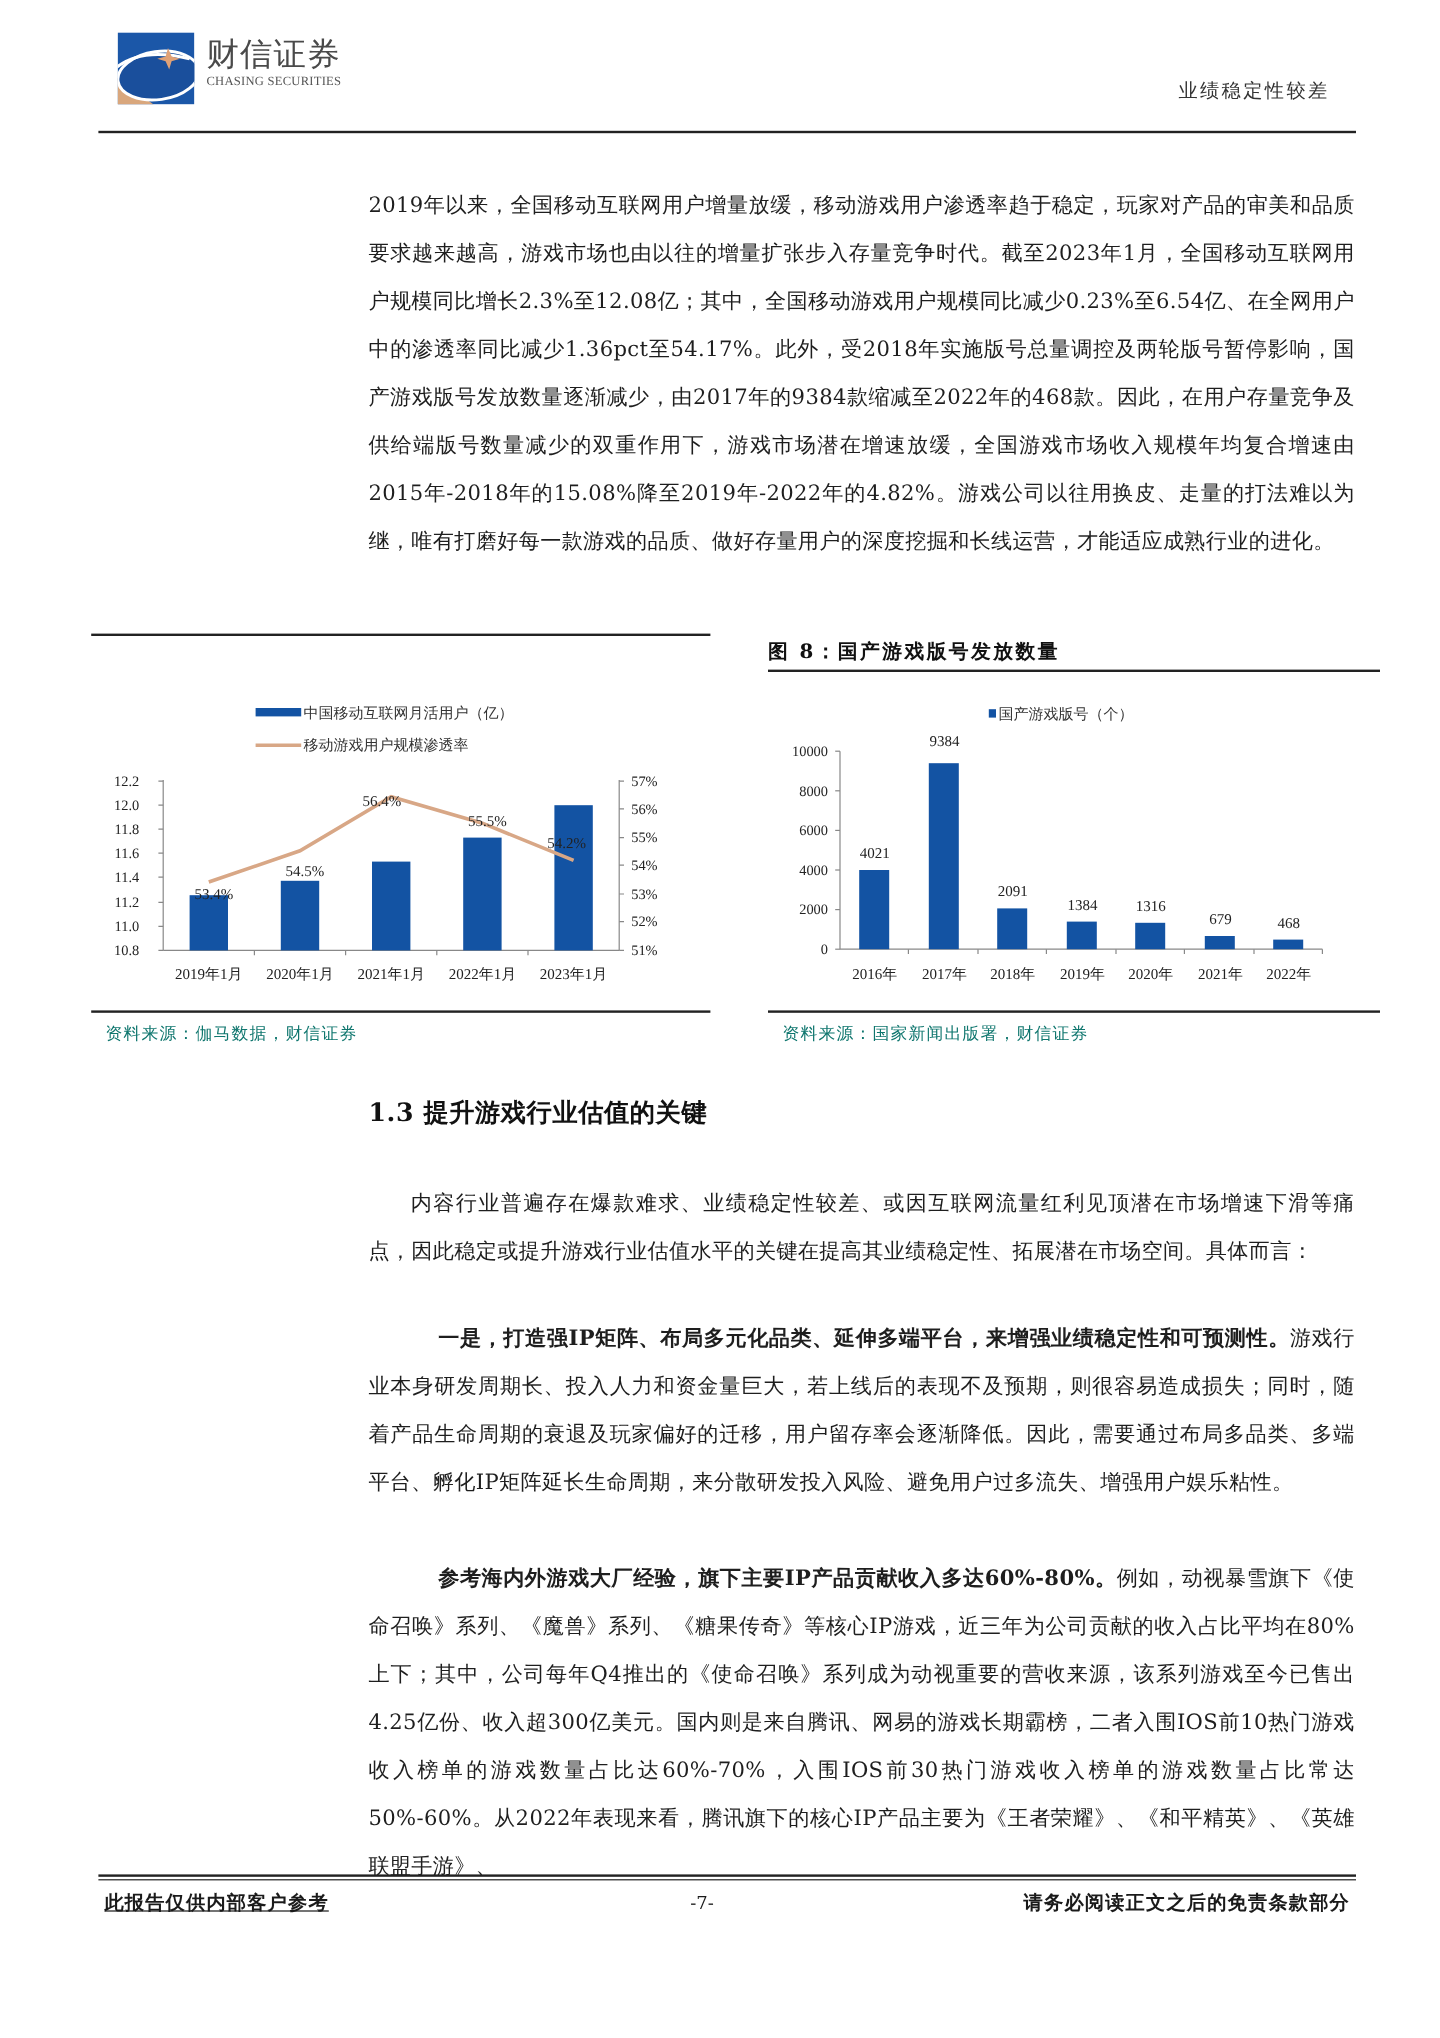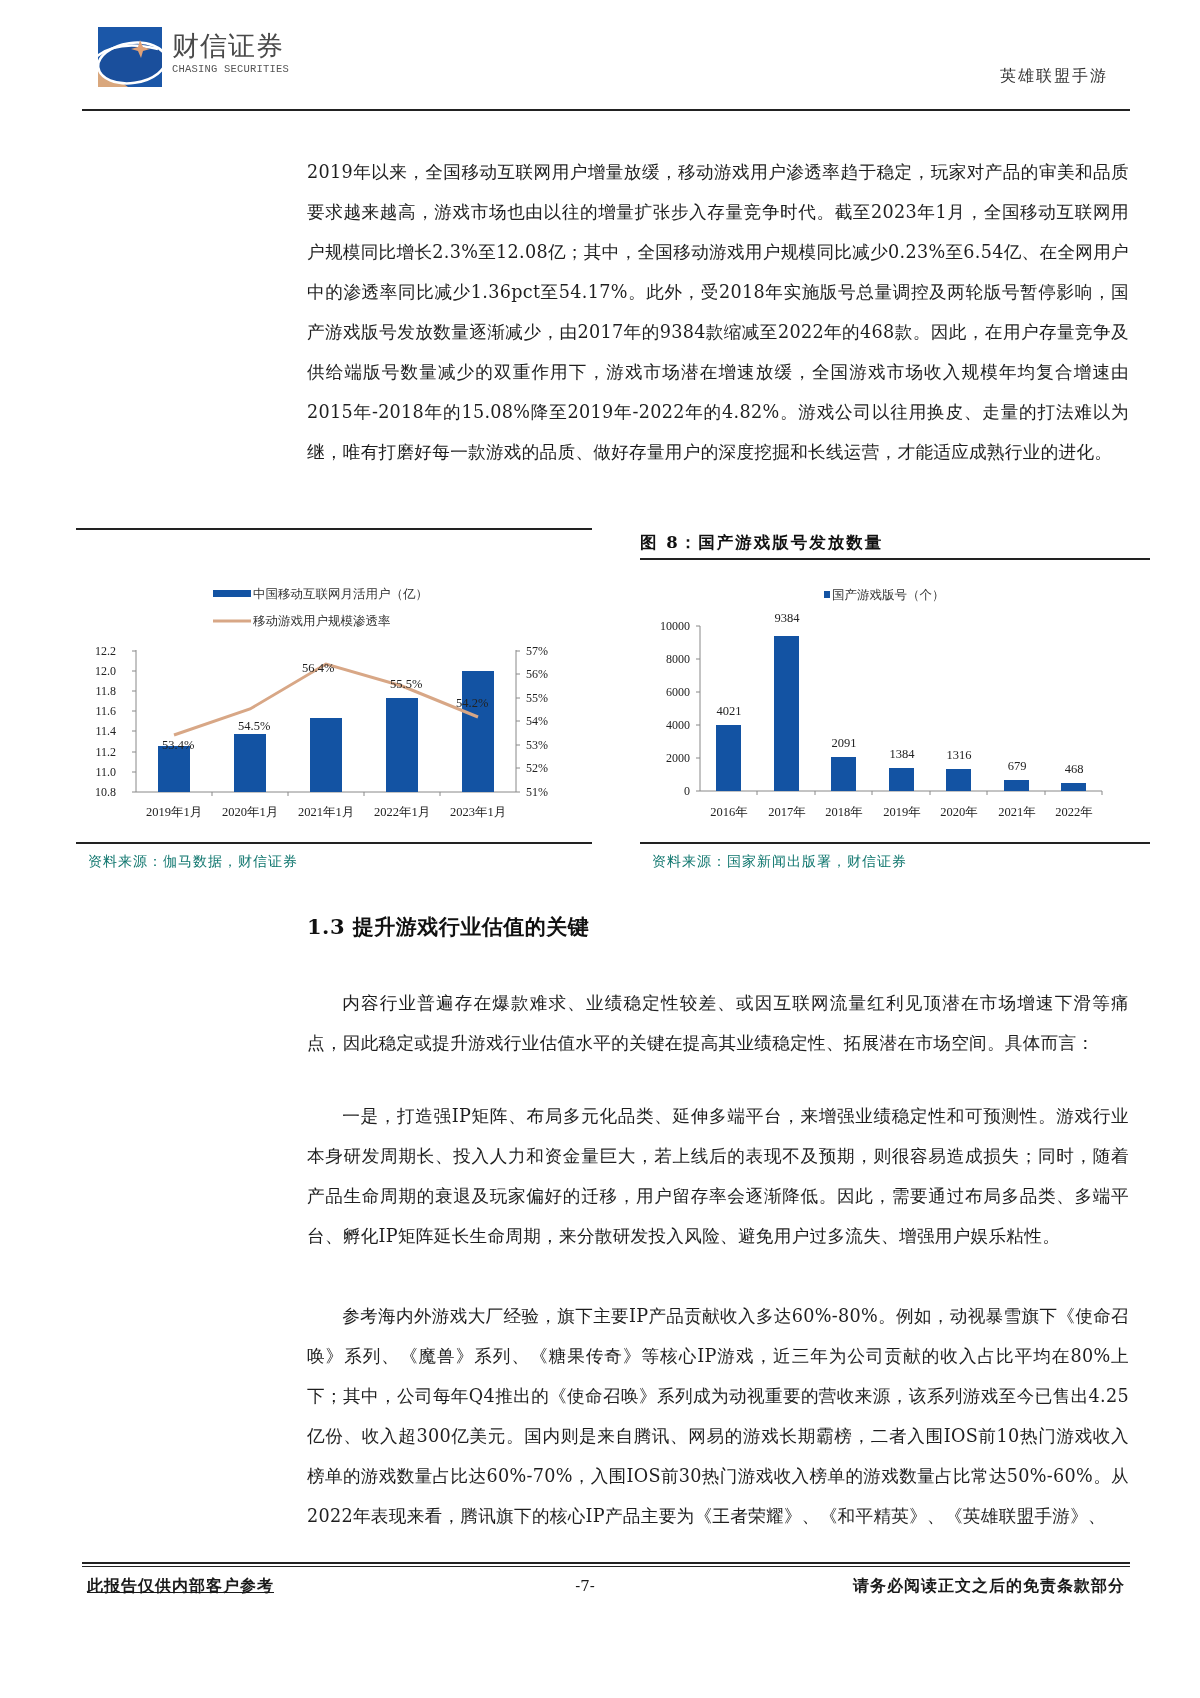--- a/index.html
+++ b/index.html
@@ -3,28 +3,28 @@
 <meta charset="utf-8">
 <style>
   * { box-sizing: border-box; margin: 0; padding: 0; }
   html, body { width: 1200px; height: 1698px; background: #ffffff; }
   body { position: relative; font-family: "DejaVu Serif", "Liberation Serif", serif; color: #1a1a1a; overflow: hidden; }
 
   
   .logo { position: absolute; left: 98px; top: 27px; width: 64px; height: 60px; }
   .brand { position: absolute; left: 172px; top: 30px; }
   .brand-cn { font-family: "DejaVu Sans", "Liberation Sans", sans-serif; font-size: 27px; color: #4a4a4a; letter-spacing: 1px; line-height: 32px; }
-  .brand-en { font-family: Liberation Mono, monospace; font-size: 10.5px; color: #555; letter-spacing: 0.2px; margin-top: 1px; }
+  .brand-en { font-family: Liberation Serif, serif; font-size: 10.5px; color: #555; letter-spacing: 0.2px; margin-top: 1px; }
   .doc-type { position: absolute; right: 92px; top: 66px; font-size: 16px; color: #333; letter-spacing: 2px; }
   .header-rule { position: absolute; left: 82px; right: 70px; top: 109px; height: 2px; background: #222; }
 
   
   .para { position: absolute; left: 307px; width: 822px; font-size: 17.6px; line-height: 40px; text-align: justify; color: #1e1e1e; letter-spacing: 0.3px; }
   .indent { text-indent: 2em; }
-  .bold { font-weight: normal; }
+  .bold { font-weight: bold; margin-left: 23px; }
 
   
   .fig { position: absolute; top: 528px; height: 345px; }
   .fig-title { font-size: 16.5px; font-weight: bold; letter-spacing: 2px; height: 30px; line-height: 30px; color: #111; }
   .fig-rule-top { height: 2px; background: #222; }
   .fig-rule-bot { position: absolute; left: 0; right: 0; top: 314px; height: 2px; background: #222; }
   .fig-source { position: absolute; left: 12px; top: 325px; font-size: 14px; color: #0f766e; letter-spacing: 1px; }
   .chart-svg { position: absolute; left: 0; top: 32px; }
   .svg-text { font-family: "Liberation Serif", "DejaVu Serif", serif; }
   .svg-sans { font-family: "DejaVu Sans", "Liberation Sans", sans-serif; }
@@ -47,21 +47,21 @@
     <polygon points="0,38 0,60 30,60" fill="#d9a77d"></polygon>
     <ellipse cx="34" cy="36" rx="34" ry="20" fill="#1a4f9c" stroke="#ffffff" stroke-width="2.5" transform="rotate(-8 34 36)"></ellipse>
     <path d="M-2 30 Q 20 12 60 22" stroke="#ffffff" stroke-width="2.5" fill="none"></path>
     <path d="M42 13 L45 20 L52 22 L45 24 L43 31 L40 24 L33 22 L40 20 Z" fill="#e0a176"></path>
   </svg>
 </div>
 <div class="brand">
   <div class="brand-cn">财信证券</div>
   <div class="brand-en">CHASING SECURITIES</div>
 </div>
-<div class="doc-type">英雄联盟手游</div>
+<div class="doc-type">业绩稳定性较差</div>
 <div class="header-rule"></div>
 
 <div class="para" style="top:152px;">2019年以来，全国移动互联网用户增量放缓，移动游戏用户渗透率趋于稳定，玩家对产品的审美和品质要求越来越高，游戏市场也由以往的增量扩张步入存量竞争时代。截至2023年1月，全国移动互联网用户规模同比增长2.3%至12.08亿；其中，全国移动游戏用户规模同比减少0.23%至6.54亿、在全网用户中的渗透率同比减少1.36pct至54.17%。此外，受2018年实施版号总量调控及两轮版号暂停影响，国产游戏版号发放数量逐渐减少，由2017年的9384款缩减至2022年的468款。因此，在用户存量竞争及供给端版号数量减少的双重作用下，游戏市场潜在增速放缓，全国游戏市场收入规模年均复合增速由2015年-2018年的15.08%降至2019年-2022年的4.82%。游戏公司以往用换皮、走量的打法难以为继，唯有打磨好每一款游戏的品质、做好存量用户的深度挖掘和长线运营，才能适应成熟行业的进化。</div>
 
 <div class="fig" style="left:76px; width:516px;">
   <div class="fig-rule-top"></div>
   <svg class="chart-svg" width="516" height="280" viewBox="0 0 516 280">
 
     <rect x="137" y="30" width="38" height="7" fill="#1353a3"></rect>
     <text class="svg-sans" x="177" y="38" font-size="12.5" fill="#333">中国移动互联网月活用户（亿）</text>

